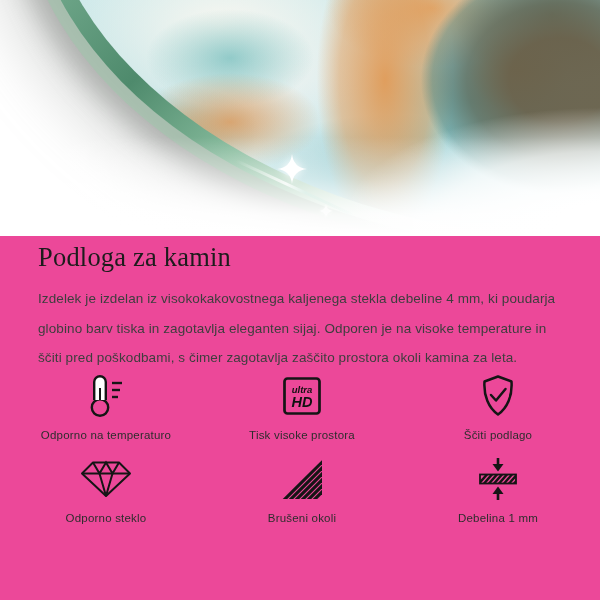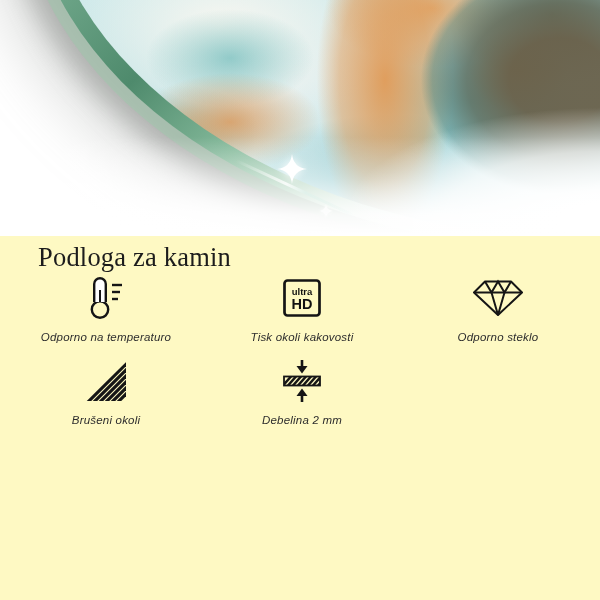--- a/index.html
+++ b/index.html
@@ -2,21 +2,21 @@
 <html><head>
 <meta charset="utf-8">
 <style>
   html,body { margin:0; padding:0; }
   body {
     width:600px; height:600px; overflow:hidden;
     background:#ffffff;
     font-family:"Liberation Sans","DejaVu Sans",sans-serif;
     color:#2d2d2d;
   }
-  .page { position:relative; width:600px; height:600px; background:#fef9c3; }
+  .page { position:relative; width:600px; height:600px; background:#ec4899; }
 
   
   .hero { position:relative; width:600px; height:236px; overflow:hidden; background:#fff; }
   .hero .lay { position:absolute; border-radius:50%; }
 
   .shadow2 { left:-24px; top:-478px; width:1120px; height:760px;
              background:rgba(128,132,128,0.22); filter:blur(26px); }
   .shadow1 { left:5px;  top:-494px; width:1120px; height:760px;
              background:rgba(104,110,106,0.42); filter:blur(12px); }
   .edge2   { left:18px; top:-503px; width:1122px; height:762px;
@@ -61,23 +61,23 @@
   h1 { margin:4px 0 0; font-family:"Liberation Serif","DejaVu Serif",serif;
        font-weight:400; font-size:26.5px; line-height:35px; color:#1c1c1c; letter-spacing:.2px; }
   h1 span { display:block; }
   .desc { margin:9px 0 0; max-width:524px; font-size:13.5px; line-height:29.5px;
           color:#3e3e3e; letter-spacing:.1px; }
 
   
   .features { margin:0 -26px 0 -30px; display:grid; grid-template-columns:repeat(3,1fr);
               row-gap:14px; }
   .feature { display:flex; flex-direction:column; align-items:center; }
-  .icon-box { height:46px; display:flex; align-items:center; justify-content:center; }
+  .icon-box { height:46px; display:flex; align-items:center; justify-content:center;font-style:italic; }
   .feat-label { margin-top:10px; font-size:11.5px; line-height:13px; color:#2d2d2d;
-                letter-spacing:.2px; white-space:nowrap;font-style:italic; }
+                letter-spacing:.2px; white-space:nowrap; }
   svg.ficon { display:block; }
   svg.ficon .st { fill:none; stroke:#151515; stroke-width:2.4; }
   svg.ficon text { font-family:"Liberation Sans","DejaVu Sans",sans-serif; fill:#111; }
 </style>
 </head>
 <body>
 
 <div class="page">
 
   <div class="hero">
@@ -95,20 +95,21 @@
     <svg class="sparkle small" width="30" height="30" viewBox="0 0 30 30">
       <path d="M15 0 Q16.4 13.6 30 15 Q16.4 16.4 15 30 Q13.6 16.4 0 15 Q13.6 13.6 15 0 Z" fill="#ffffff"></path>
     </svg>
   </div>
 
   <div class="content">
     <h1>
       <span>Podloga za kamin</span>
     </h1>
 
+    <p class="desc">Izdelek je izdelan iz visokokakovostnega kaljenega stekla debeline 4 mm, ki poudarja globino barv tiska in zagotavlja eleganten sijaj. Odporen je na visoke temperature in ščiti pred poškodbami, s čimer zagotavlja zaščito prostora okoli kamina za leta.</p>
 
     <div class="features">
 
       <div class="feature">
         <div class="icon-box">
           <svg class="ficon" width="48" height="46" viewBox="0 0 48 46">
             <circle class="st" cx="18" cy="34.5" r="8.2"></circle>
             <path class="st" d="M12.2,27 V9 A5.8,5.8 0 0 1 23.8,9 V27" fill="#ffffff" style="fill:#ffffff"></path>
             <line class="st" x1="18" y1="15" x2="18" y2="27" style="stroke-width:2"></line>
             <line class="st" x1="30" y1="10" x2="40" y2="10"></line>
@@ -120,23 +121,32 @@
       </div>
 
       <div class="feature">
         <div class="icon-box">
           <svg class="ficon" width="44" height="44" viewBox="0 0 44 44">
             <rect class="st" x="4.5" y="4.5" width="35" height="35" rx="3" style="stroke-width:2.7"></rect>
             <text x="22" y="19" text-anchor="middle" font-size="9.5" font-weight="bold">ultra</text>
             <text x="22" y="33" text-anchor="middle" font-size="14.5" font-weight="bold">HD</text>
           </svg>
         </div>
-        <div class="feat-label">Tisk okoli kakovosti</div>
-      </div>
-
+        <div class="feat-label">Tisk visoke prostora</div>
+      </div>
+
+      <div class="feature">
+        <div class="icon-box">
+          <svg class="ficon" width="44" height="46" viewBox="0 0 44 46">
+            <path class="st" style="stroke-width:2.5;stroke-linejoin:round" d="M22,3.5 L35.5,8.5 C36.5,22.5 31.5,35 22,41.5 C12.5,35 7.5,22.5 8.5,8.5 Z"></path>
+            <path class="st" style="stroke-width:2.5;stroke-linecap:round;stroke-linejoin:round" d="M15,22 L20,27.5 L29.5,16"></path>
+          </svg>
+        </div>
+        <div class="feat-label">Ščiti podlago</div>
+      </div>
 
       <div class="feature">
         <div class="icon-box">
           <svg class="ficon" width="56" height="40" viewBox="0 0 56 40">
             <path class="st" style="stroke-width:2;stroke-linejoin:round" d="M4,14.5 L15,3.5 L41,3.5 L52,14.5 L28,37 Z"></path>
             <path class="st" style="stroke-width:2" d="M4,14.5 H52"></path>
             <path class="st" style="stroke-width:2" d="M15,3.5 L21.5,14.5 L28,3.5 L34.5,14.5 L41,3.5"></path>
             <path class="st" style="stroke-width:2" d="M21.5,14.5 L28,37 M34.5,14.5 L28,37"></path>
           </svg>
         </div>
@@ -184,18 +194,18 @@
               <line x1="20" y1="30" x2="34" y2="14"></line>
               <line x1="25" y1="30" x2="39" y2="14"></line>
               <line x1="30" y1="30" x2="44" y2="14"></line>
               <line x1="35" y1="30" x2="49" y2="14"></line>
             </g>
             <rect x="4" y="17.5" width="36" height="9" fill="none" stroke="#151515" stroke-width="1.8"></rect>
             <polygon points="16.5,37 27.5,37 22,29.5" fill="#151515"></polygon>
             <line x1="22" y1="36" x2="22" y2="43" stroke="#151515" stroke-width="2.6"></line>
           </svg>
         </div>
-        <div class="feat-label">Debelina 2 mm</div>
+        <div class="feat-label">Debelina 1 mm</div>
       </div>
 
     </div>
   </div>
 </div>
 
 </body></html>

